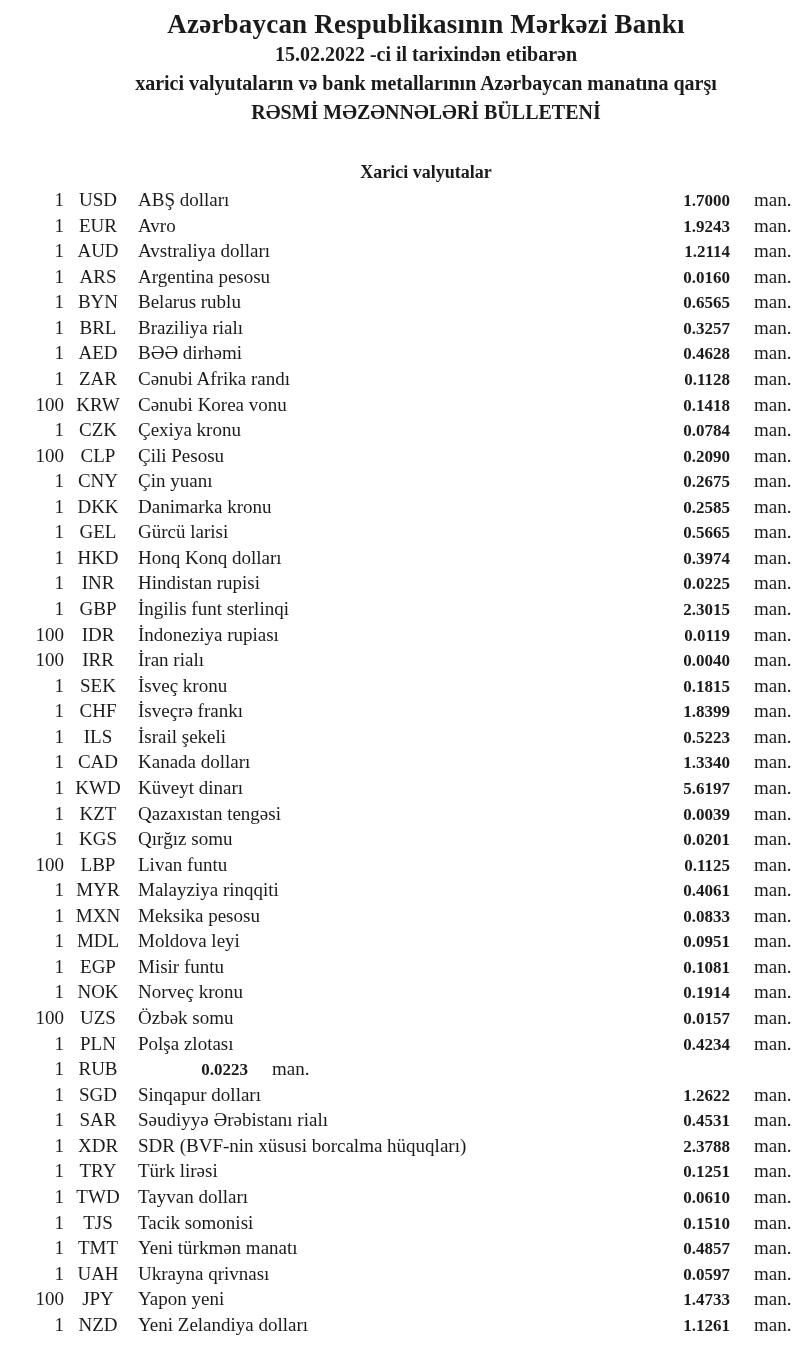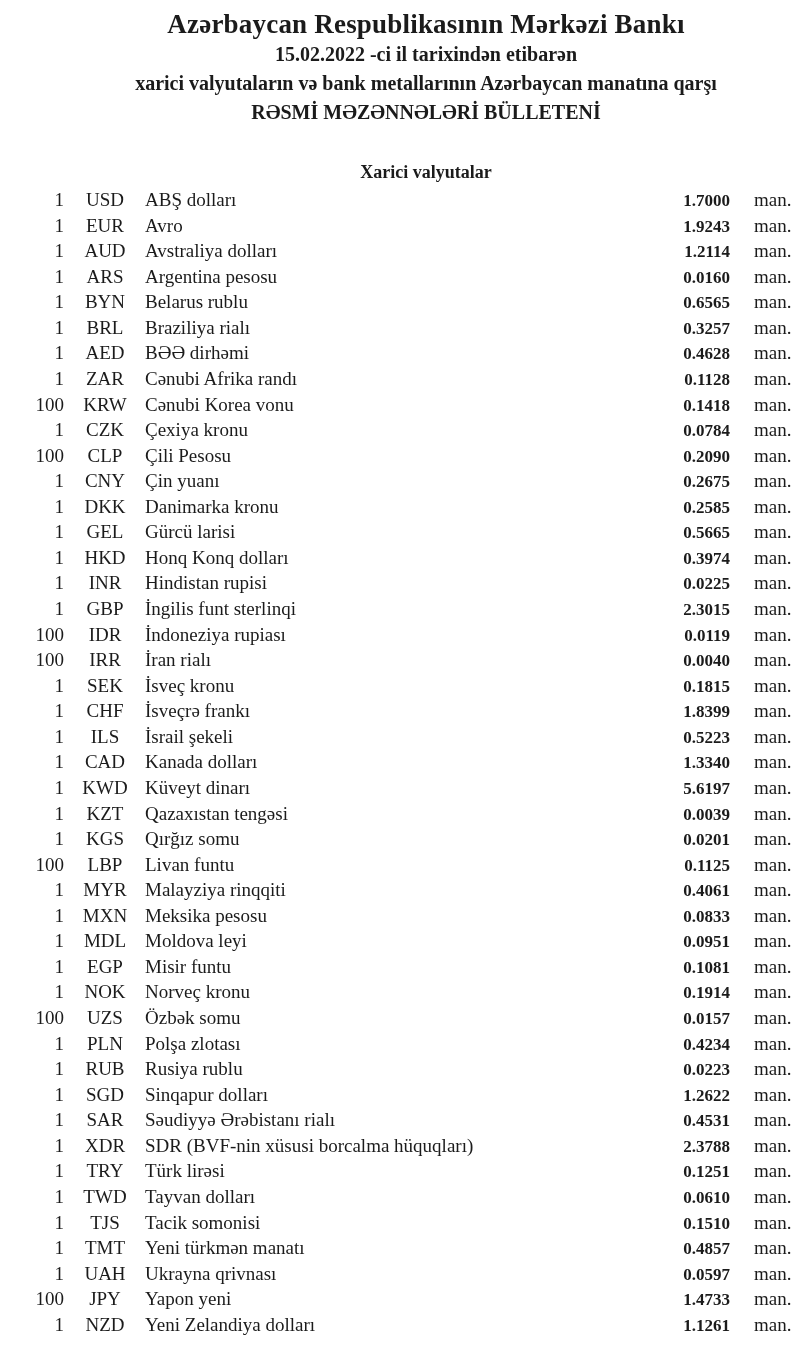--- a/index.html
+++ b/index.html
@@ -25,21 +25,21 @@
   }
   .rates-table { margin-top: 2px; }
   .row {
     display: flex;
     align-items: baseline;
     height: 25.57px;
     line-height: 25.57px;
     font-size: 19px;
   }
   .c-qty  { flex: none; width: 38px;  text-align: right; }
-  .c-code { flex: none; width: 60px;  margin-left: 11px; text-align: center; }
+  .c-code { flex: none; width: 60px;  margin-left: 4px; text-align: center; }
   .c-name { flex: 1; margin-left: 10px; white-space: nowrap; overflow: hidden; }
   .c-rate {
     flex: none; width: 120px; text-align: right;
     font-weight: 700; font-size: 17px;
   }
   .c-unit { flex: none; width: 72px; margin-left: 24px; }
 </style>
 </head>
 <body>
 
@@ -322,21 +322,20 @@
     <span class="c-qty">1</span>
     <span class="c-code">PLN</span>
     <span class="c-name">Polşa zlotası</span>
     <span class="c-rate">0.4234</span>
     <span class="c-unit">man.</span>
   </div>
 
   <div class="row">
     <span class="c-qty">1</span>
     <span class="c-code">RUB</span>
-    <span class="c-name">Rusiya rublu</span>
     <span class="c-rate">0.0223</span>
     <span class="c-unit">man.</span>
   </div>
 
   <div class="row">
     <span class="c-qty">1</span>
     <span class="c-code">SGD</span>
     <span class="c-name">Sinqapur dolları</span>
     <span class="c-rate">1.2622</span>
     <span class="c-unit">man.</span>

